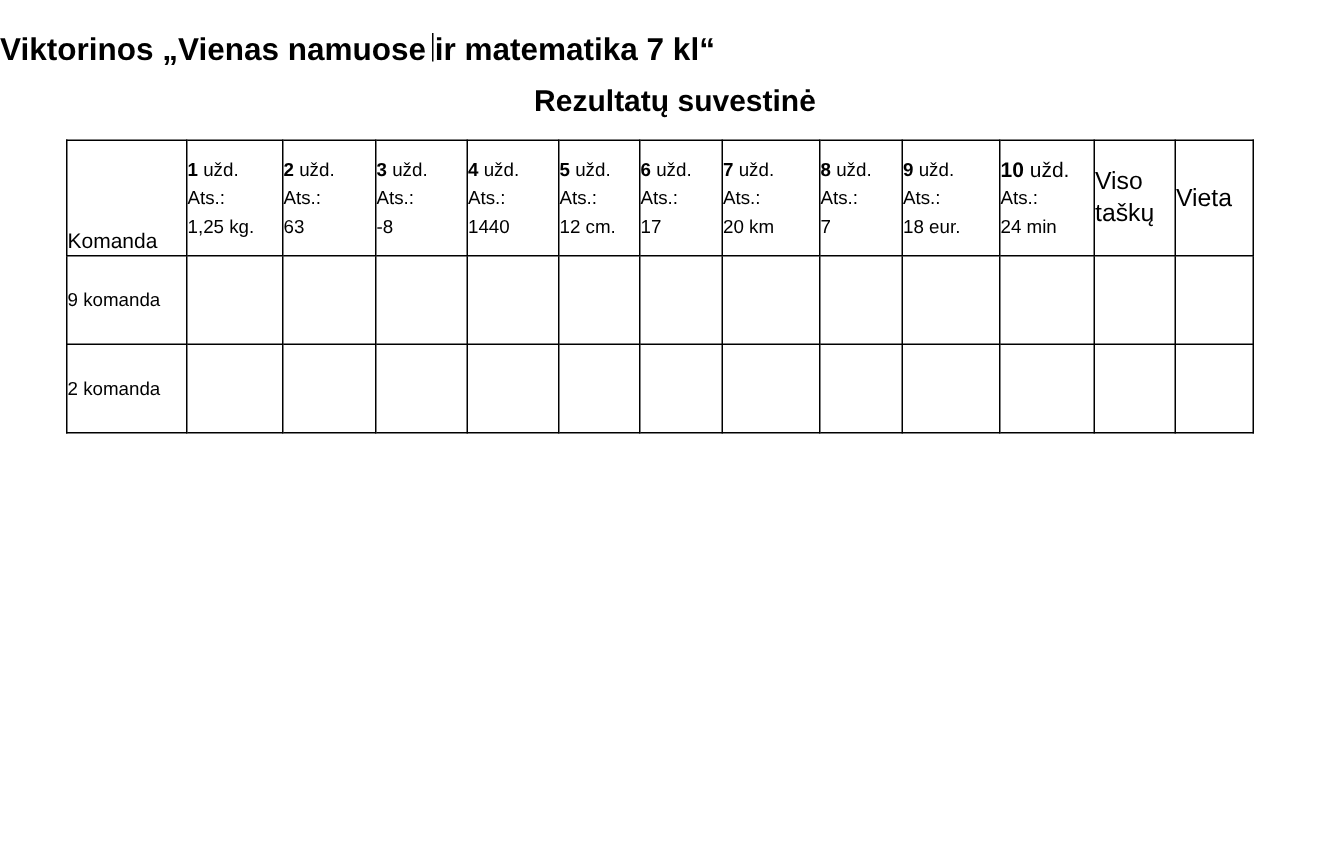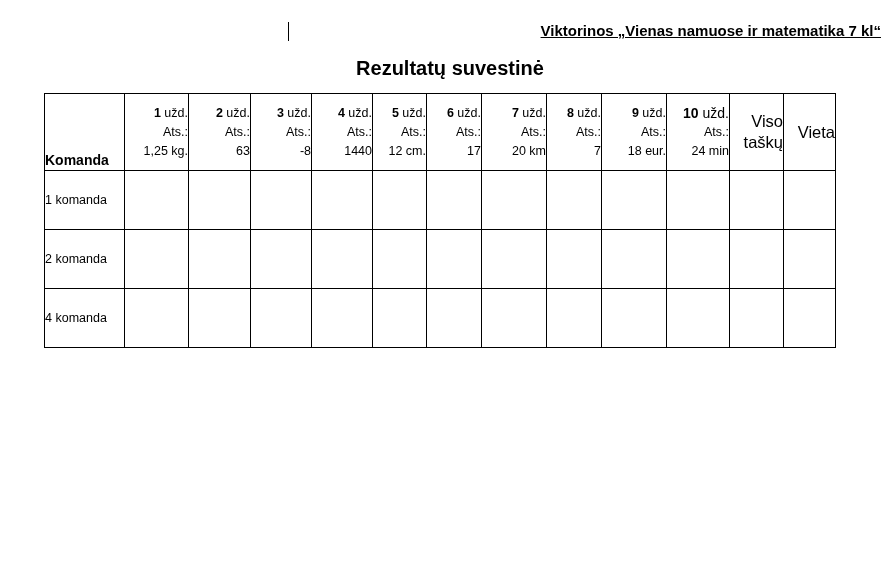--- a/index.html
+++ b/index.html
@@ -1,31 +1,31 @@
 <!DOCTYPE html>
 <html><head>
 <meta charset="utf-8">
 <style>
   html, body { margin: 0; padding: 0; background: #ffffff; }
   body { width: 881px; height: 573px; position: relative; overflow: hidden;
          font-family: "Liberation Sans", "DejaVu Sans", sans-serif; color: #000; }
-  .title1 { position: absolute; left: 0; width: 881px; top: 22px; text-align: right;
-            font-size: 15px; font-weight: bold; text-decoration: underline; }
+  .title1 { position: absolute; left: 0; width: 881px; top: 22px; text-align: left;
+            font-size: 21px; font-weight: bold; }
   .caret { position: absolute; left: 288px; top: 22px; width: 1px; height: 19px; background: #000; }
   .title2 { position: absolute; left: 0; width: 900px; top: 57px; text-align: center;
             font-size: 20px; font-weight: bold; }
   table.grid { position: absolute; left: 44px; top: 93px; border-collapse: collapse;
                table-layout: fixed; }
   table.grid td, table.grid th { border: 1.5px solid #000; padding: 0; }
-  th.head { height: 76px; font-weight: normal; vertical-align: middle; text-align: right;
+  th.head { height: 76px; font-weight: normal; vertical-align: middle; text-align: left;
             font-size: 12.5px; line-height: 19px; }
   th.head .num { font-weight: bold; }
   th.head .ans { font-weight: normal; }
   th.head .small { font-size: 14px; }
-  th.komanda { text-align: left; vertical-align: bottom; font-weight: bold; font-size: 14px;
+  th.komanda { text-align: left; vertical-align: bottom; font-weight: normal; font-size: 14px;
                padding: 0 0 3px 7px; }
   th.big { font-size: 16.5px; line-height: 21px; font-weight: normal; }
   td.team { height: 58px; font-size: 12.5px; padding-left: 7px; vertical-align: middle; }
   td.cell { height: 58px; }
 </style>
 </head>
 <body>
 
 <div class="caret"></div>
 <div class="title1">Viktorinos „Vienas namuose ir matematika 7 kl“</div>
@@ -102,21 +102,21 @@
         </th>
         <th class="head big">
           <div>Viso</div>
           <div>taškų</div>
         </th>
         <th class="head big">Vieta</th>
       </tr>
   </thead>
   <tbody id="body-rows">
       <tr>
-        <td class="team">1 komanda</td>
+        <td class="team">9 komanda</td>
         <td class="cell"></td>
         <td class="cell"></td>
         <td class="cell"></td>
         <td class="cell"></td>
         <td class="cell"></td>
         <td class="cell"></td>
         <td class="cell"></td>
         <td class="cell"></td>
         <td class="cell"></td>
         <td class="cell"></td>
@@ -131,29 +131,14 @@
         <td class="cell"></td>
         <td class="cell"></td>
         <td class="cell"></td>
         <td class="cell"></td>
         <td class="cell"></td>
         <td class="cell"></td>
         <td class="cell"></td>
         <td class="cell"></td>
         <td class="cell"></td>
       </tr>
-      <tr>
-        <td class="team">4 komanda</td>
-        <td class="cell"></td>
-        <td class="cell"></td>
-        <td class="cell"></td>
-        <td class="cell"></td>
-        <td class="cell"></td>
-        <td class="cell"></td>
-        <td class="cell"></td>
-        <td class="cell"></td>
-        <td class="cell"></td>
-        <td class="cell"></td>
-        <td class="cell"></td>
-        <td class="cell"></td>
-      </tr>
     </tbody>
 </table>
 
 </body></html>

